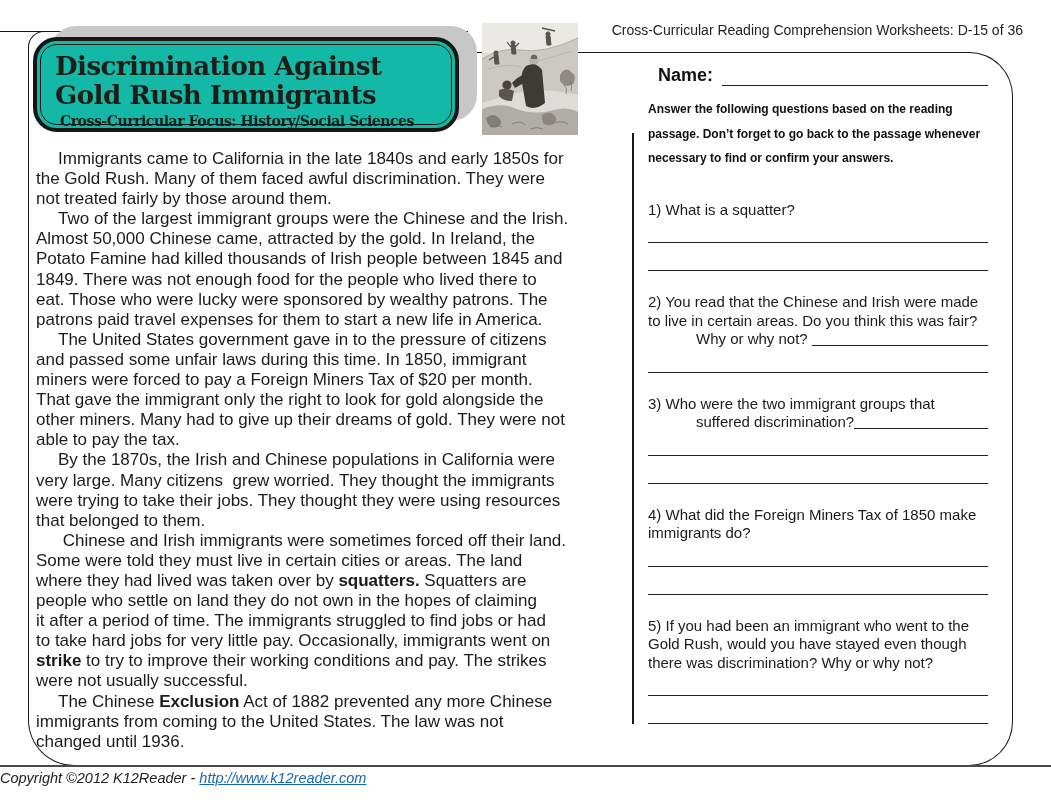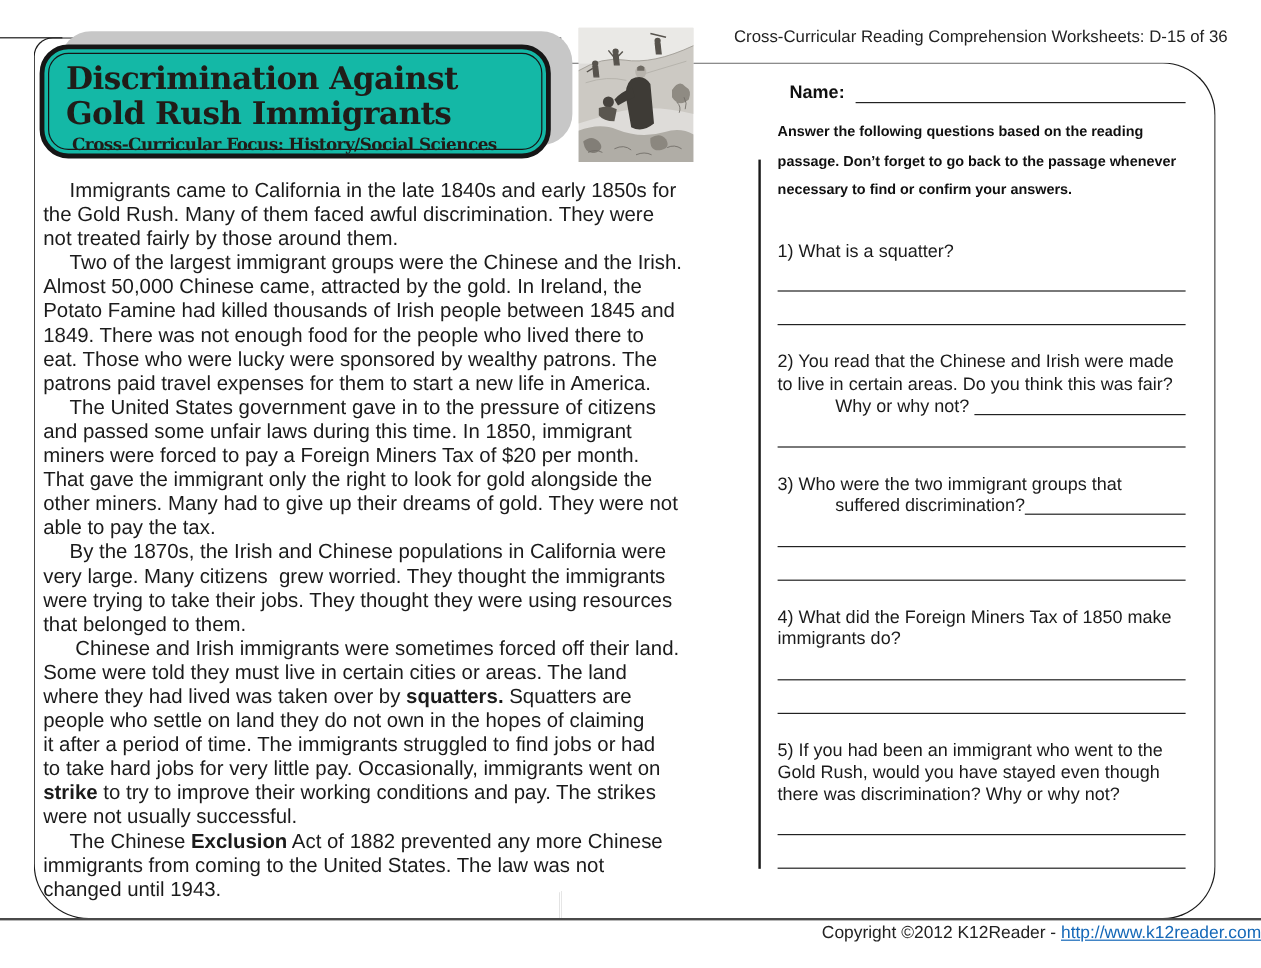--- a/index.html
+++ b/index.html
@@ -25,36 +25,36 @@
                    border:4px solid #161616; border-radius:24px; padding:3px; }
   #title-inner   { width:100%; height:100%; border:1.7px solid #161616; border-radius:17px;
                    padding:7px 0 0 14px; }
   .title-line    { font-family:"DejaVu Serif", serif; font-weight:bold; font-size:26px;
                    line-height:28.5px; color:#201c18; letter-spacing:-0.5px; }
   #focus-line    { font-family:"DejaVu Serif", serif; font-weight:bold; font-size:14px;
                    letter-spacing:-0.45px; color:#201c18; margin-top:4px; padding-left:5px; }
 
   
   #ws-header     { right:28px; top:22px; font-size:14px; color:#222; }
-  #footer-text   { left:0; top:770px; width:1051px; text-align:right; font-size:14.5px; color:#222; }
+  #footer-text   { left:0; top:770px; width:1051px; text-align:left; font-size:14.5px; color:#222;font-style:italic; }
   #footer-link   { color:#1468b8; text-decoration:underline; }
 
   
   #illus { left:482px; top:23px; width:96px; height:112px; }
 
   
   #passage-text  { left:36px; top:149px; width:578px; }
   .pline  { font-size:17px; line-height:20.1px; white-space:pre; color:#1b1b1b; }
   .pline .b { font-weight:bold; }
   .pline.indent { padding-left:22px; }
 
   
   #right-col { left:648px; top:64px; width:340px; }
   #name-row  { display:flex; align-items:flex-end; padding-left:10px; height:22px; }
-  #name-label{ font-weight:bold; font-size:15px; color:#111; }
+  #name-label{ font-weight:bold; font-size:18px; color:#111; }
   #name-blank{ flex:1; border-bottom:1.7px solid #222; margin-left:9px; height:18px; }
   #instructions { margin-top:11px; font-weight:bold; font-size:12px; line-height:24.5px; color:#101010; }
   #questions { margin-top:30px; }
   .q { margin-top:22px; }
   .q:first-child { margin-top:0; }
   .qline { font-size:15px; line-height:18.5px; white-space:pre; }
   .qline.flex { display:flex; white-space:pre;margin-left:48px; }
   .iblank { flex:1; border-bottom:1.7px solid #222; margin-bottom:3px; }
   .sblank { height:22px; border-bottom:1.7px solid #222; }
   .sblank + .sblank { margin-top:6px; }
@@ -143,21 +143,21 @@
       <div class="pline indent"><span> Chinese and Irish immigrants were sometimes forced off their land.</span></div>
       <div class="pline"><span>Some were told they must live in certain cities or areas. The land</span></div>
       <div class="pline"><span>where they had lived was taken over by </span><span class="b">squatters.</span><span> Squatters are</span></div>
       <div class="pline"><span>people who settle on land they do not own in the hopes of claiming</span></div>
       <div class="pline"><span>it after a period of time. The immigrants struggled to find jobs or had</span></div>
       <div class="pline"><span>to take hard jobs for very little pay. Occasionally, immigrants went on</span></div>
       <div class="pline"><span class="b">strike</span><span> to try to improve their working conditions and pay. The strikes</span></div>
       <div class="pline"><span>were not usually successful.</span></div>
       <div class="pline indent"><span>The Chinese </span><span class="b">Exclusion</span><span> Act of 1882 prevented any more Chinese</span></div>
       <div class="pline"><span>immigrants from coming to the United States. The law was not</span></div>
-      <div class="pline"><span>changed until 1943.</span></div>
+      <div class="pline"><span>changed until 1936.</span></div>
     </div>
 
   <div class="abs" id="right-col">
     <div id="name-row">
       <span id="name-label">Name:</span>
       <span id="name-blank"></span>
     </div>
     <div id="instructions">Answer the following questions based on the reading passage. Don’t forget to go back to the passage whenever necessary to find or confirm your answers.</div>
     <div id="questions">
         <div class="q">

